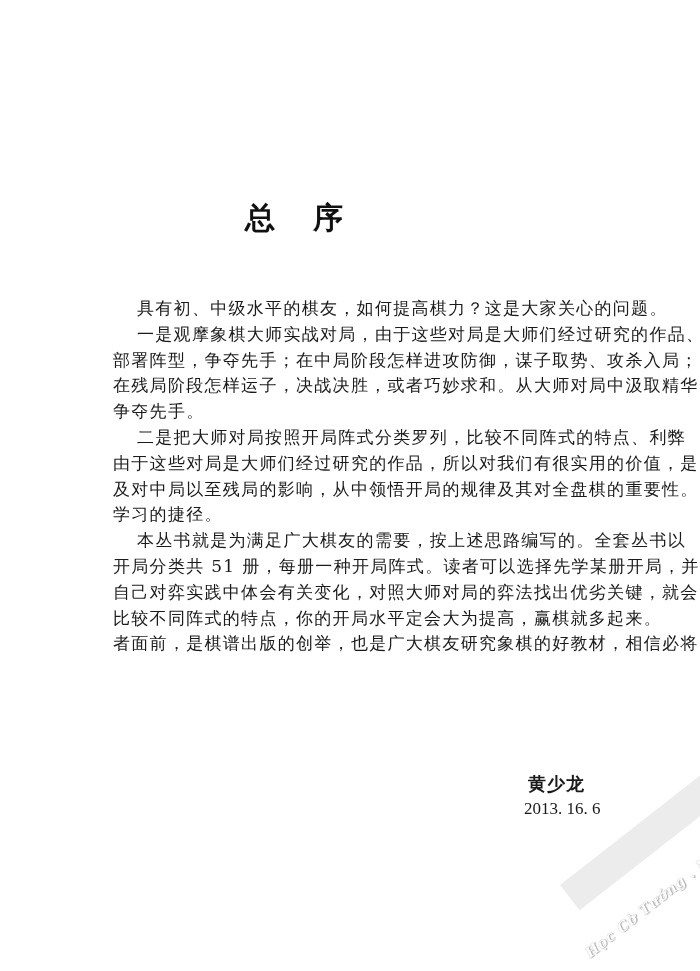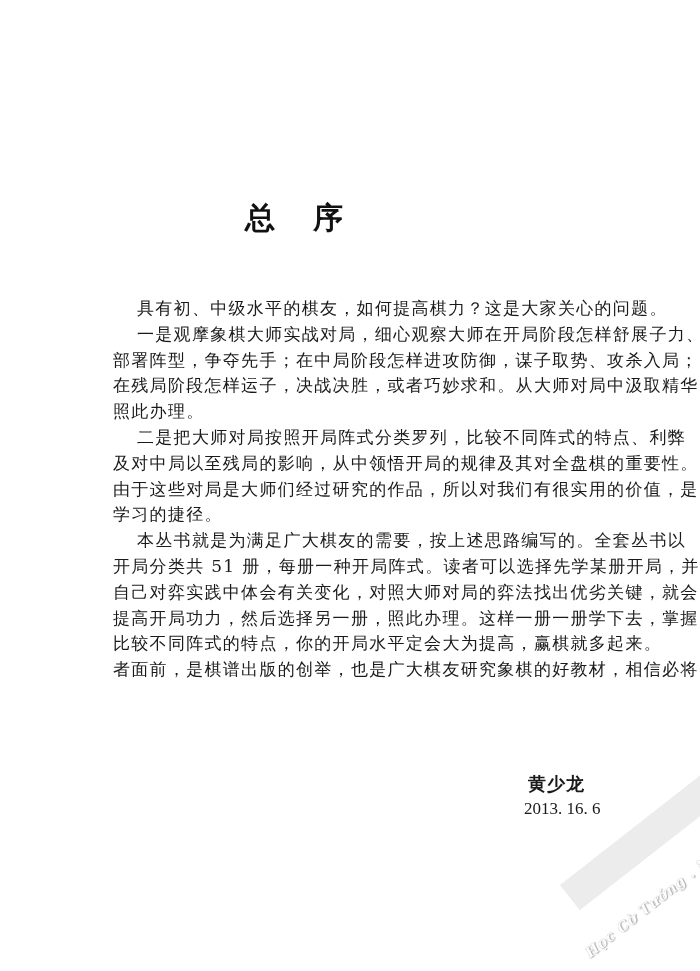--- a/index.html
+++ b/index.html
@@ -47,36 +47,35 @@
 </head>
 <body>
 
 <div class="page-title">总序</div>
 
 <div class="body-text">
   <p class="para">
     <span class="line indent">具有初、中级水平的棋友，如何提高棋力？这是大家关心的问题。</span>
   </p>
   <p class="para">
-    <span class="line indent">一是观摩象棋大师实战对局，细心观察大师在开局阶段怎样舒展子力、</span>
+    <span class="line indent">一是观摩象棋大师实战对局，由于这些对局是大师们经过研究的作品、</span>
     <span class="line">部署阵型，争夺先手；在中局阶段怎样进攻防御，谋子取势、攻杀入局；</span>
     <span class="line">在残局阶段怎样运子，决战决胜，或者巧妙求和。从大师对局中汲取精华，</span>
-    <span class="line">照此办理。</span>
+    <span class="line">争夺先手。</span>
   </p>
   <p class="para">
     <span class="line indent">二是把大师对局按照开局阵式分类罗列，比较不同阵式的特点、利弊</span>
+    <span class="line">由于这些对局是大师们经过研究的作品，所以对我们有很实用的价值，是</span>
     <span class="line">及对中局以至残局的影响，从中领悟开局的规律及其对全盘棋的重要性。</span>
-    <span class="line">由于这些对局是大师们经过研究的作品，所以对我们有很实用的价值，是</span>
     <span class="line">学习的捷径。</span>
   </p>
   <p class="para">
     <span class="line indent">本丛书就是为满足广大棋友的需要，按上述思路编写的。全套丛书以</span>
     <span class="line">开局分类共 51 册，每册一种开局阵式。读者可以选择先学某册开局，并在</span>
     <span class="line">自己对弈实践中体会有关变化，对照大师对局的弈法找出优劣关键，就会</span>
-    <span class="line">提高开局功力，然后选择另一册，照此办理。这样一册一册学下去，掌握</span>
     <span class="line">比较不同阵式的特点，你的开局水平定会大为提高，赢棋就多起来。</span>
   </p>
   <p class="para">
     <span class="line">者面前，是棋谱出版的创举，也是广大棋友研究象棋的好教材，相信必将</span>
   </p>
 </div>
 
 <div class="signature">黄少龙</div>
 <div class="date">2013. 16. 6</div>
 

